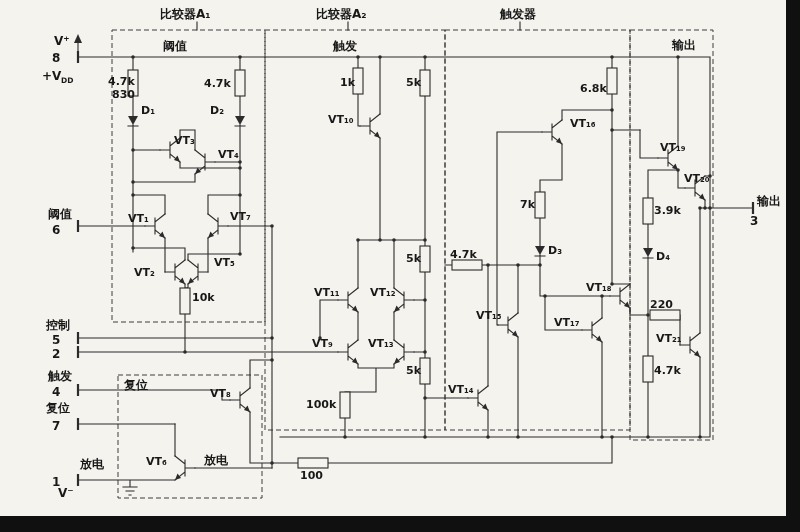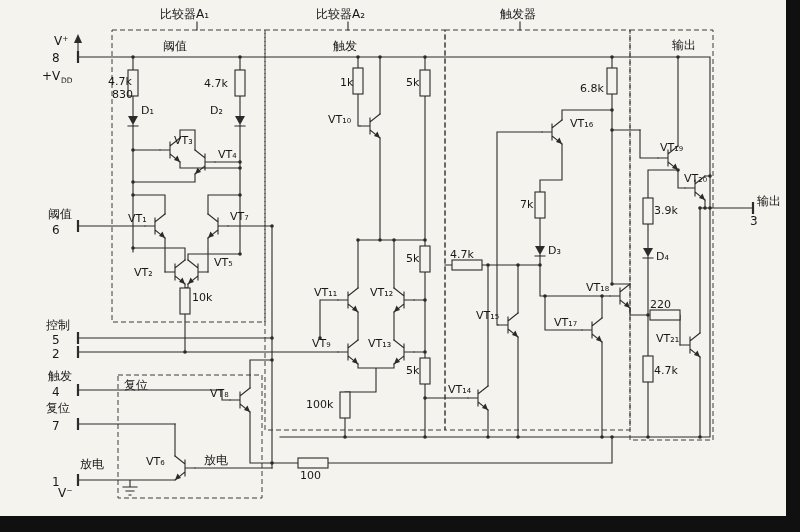--- a/index.html
+++ b/index.html
@@ -1,16 +1,16 @@
 <!DOCTYPE html>
 <html><head>
 <meta charset="utf-8">
 <style>
   html,body{margin:0;padding:0;background:#222;}
-  .page{position:relative;width:800px;height:532px;background:#101010;overflow:hidden;}
+  .page{position:relative;width:800px;height:532px;background:#101010;overflow:hidden;font-weight:bold;}
   svg{display:block}
   .paper{fill:#f5f3ee}
   .w{stroke:#2b2b2b;stroke-width:1.1;fill:none;stroke-linecap:square}
   .tick{stroke:#2b2b2b;stroke-width:2.2;fill:none}
   .db{stroke:#3c3c3c;stroke-width:1;fill:none;stroke-dasharray:5 3}
   .sv{fill:#f5f3ee;stroke:#2b2b2b;stroke-width:1.1}
   .fl{fill:#2b2b2b;stroke:none}
   .dot{fill:#2b2b2b}
   text{font-family:"DejaVu Sans","Liberation Sans",sans-serif;fill:#181818}
   .t12{font-size:12px}

